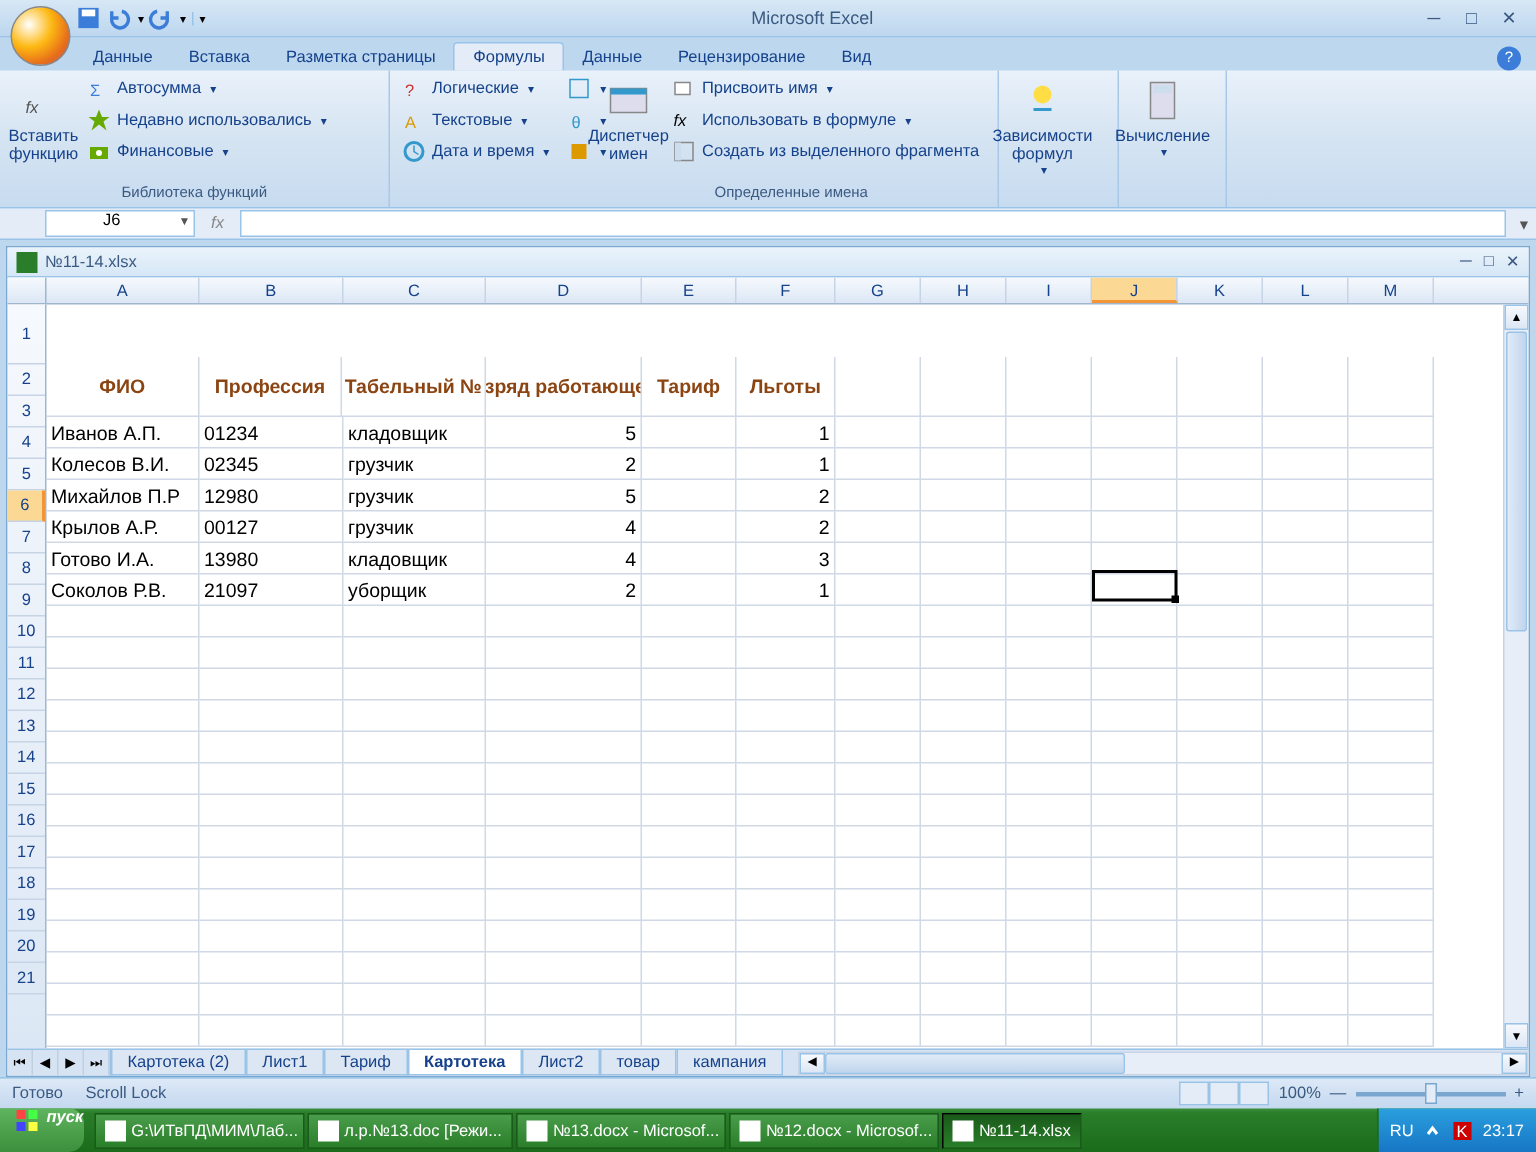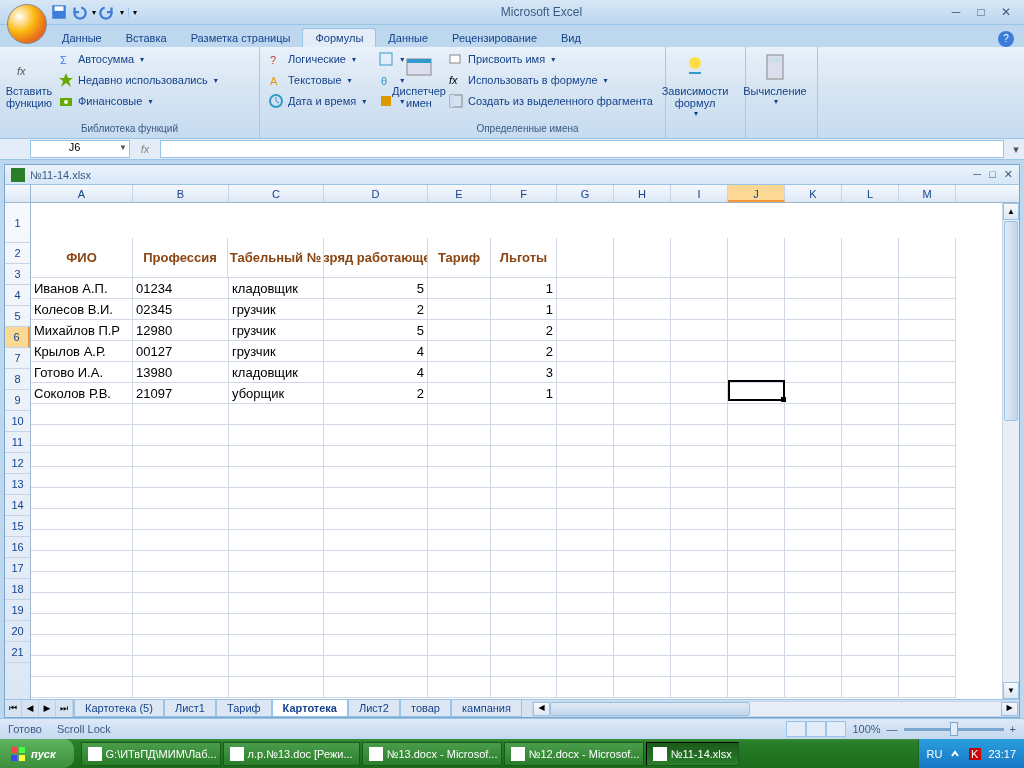--- a/index.html
+++ b/index.html
@@ -84,21 +84,21 @@
 
 .status-bar { position: absolute; bottom: 29px; left: 0; right: 0; height: 21px; background: linear-gradient(#dde9f7, #c4d8ef); border-top: 1px solid #9ac3e8; display: flex; align-items: center; padding: 0 8px; color: #3b5a82; }
 .status-right { margin-left: auto; display: flex; align-items: center; gap: 6px; }
 .view-btns { display: flex; }
 .view-btn { width: 20px; height: 16px; border: 1px solid #9ac3e8; background: #e4ecf7; cursor: pointer; }
 .zoom-slider { width: 100px; height: 3px; background: #7ba7ce; position: relative; }
 .zoom-thumb { position: absolute; width: 8px; height: 14px; background: #e4ecf7; border: 1px solid #7ba7ce; top: -6px; left: 46px; }
 
 
 .taskbar { position: absolute; bottom: 0; left: 0; right: 0; height: 29px; background: linear-gradient(#3c8f3c, #2a7e2a 10%, #1a6b1a); display: flex; align-items: center; }
-.start-btn { height: 29px; padding: 0 18px 0 10px; background: linear-gradient(#5fb45f, #3c8f3c); color: white; font-weight: bold; font-style: italic; display: flex; align-items: center; gap: 5px; border-radius: 0 10px 10px 0; cursor: pointer; font-size: 13px; }
+.start-btn { height: 29px; padding: 0 0 0 10px; background: linear-gradient(#5fb45f, #3c8f3c); color: white; font-weight: bold; font-style: italic; display: flex; gap: 5px; border-radius: 0 10px 10px 0; cursor: pointer; font-size: 13px; }
 .task-item { height: 24px; margin: 0 1px; padding: 0 6px; background: linear-gradient(#4a9d4a, #2a7e2a); color: white; border: 1px solid #1a5a1a; display: flex; align-items: center; gap: 4px; cursor: pointer; max-width: 140px; overflow: hidden; white-space: nowrap; font-size: 10px; }
 .task-item.active { background: linear-gradient(#1a5a1a, #2a7e2a); border: 1px inset #1a5a1a; }
 .task-icon { width: 14px; height: 14px; background: #fff; flex-shrink: 0; }
 .tray { margin-left: auto; height: 29px; background: linear-gradient(#2a9fde, #1776c5); padding: 0 8px; display: flex; align-items: center; gap: 6px; color: white; border-left: 1px solid #1a6b1a; }
 .tray-ico { width: 14px; height: 14px; }
 
 
 svg.i { width: 100%; height: 100%; }
 </style>
 </head>
@@ -683,21 +683,21 @@
     </div>
   </div>
   <div class="sheet-bar">
     <div class="sheet-nav">
       <div class="sheet-nav-btn">⏮</div>
       <div class="sheet-nav-btn">◀</div>
       <div class="sheet-nav-btn">▶</div>
       <div class="sheet-nav-btn">⏭</div>
     </div>
     <div id="sheet-tabs" style="display:flex">
-        <div class="sheet-tab">Картотека (5)</div>
+        <div class="sheet-tab">Картотека (2)</div>
         <div class="sheet-tab">Лист1</div>
         <div class="sheet-tab">Тариф</div>
         <div class="sheet-tab active">Картотека</div>
         <div class="sheet-tab">Лист2</div>
         <div class="sheet-tab">товар</div>
         <div class="sheet-tab">кампания</div>
       </div>
     <div class="hscroll">
       <div class="hs-btn">◀</div>
       <div class="hs-thumb"></div>

